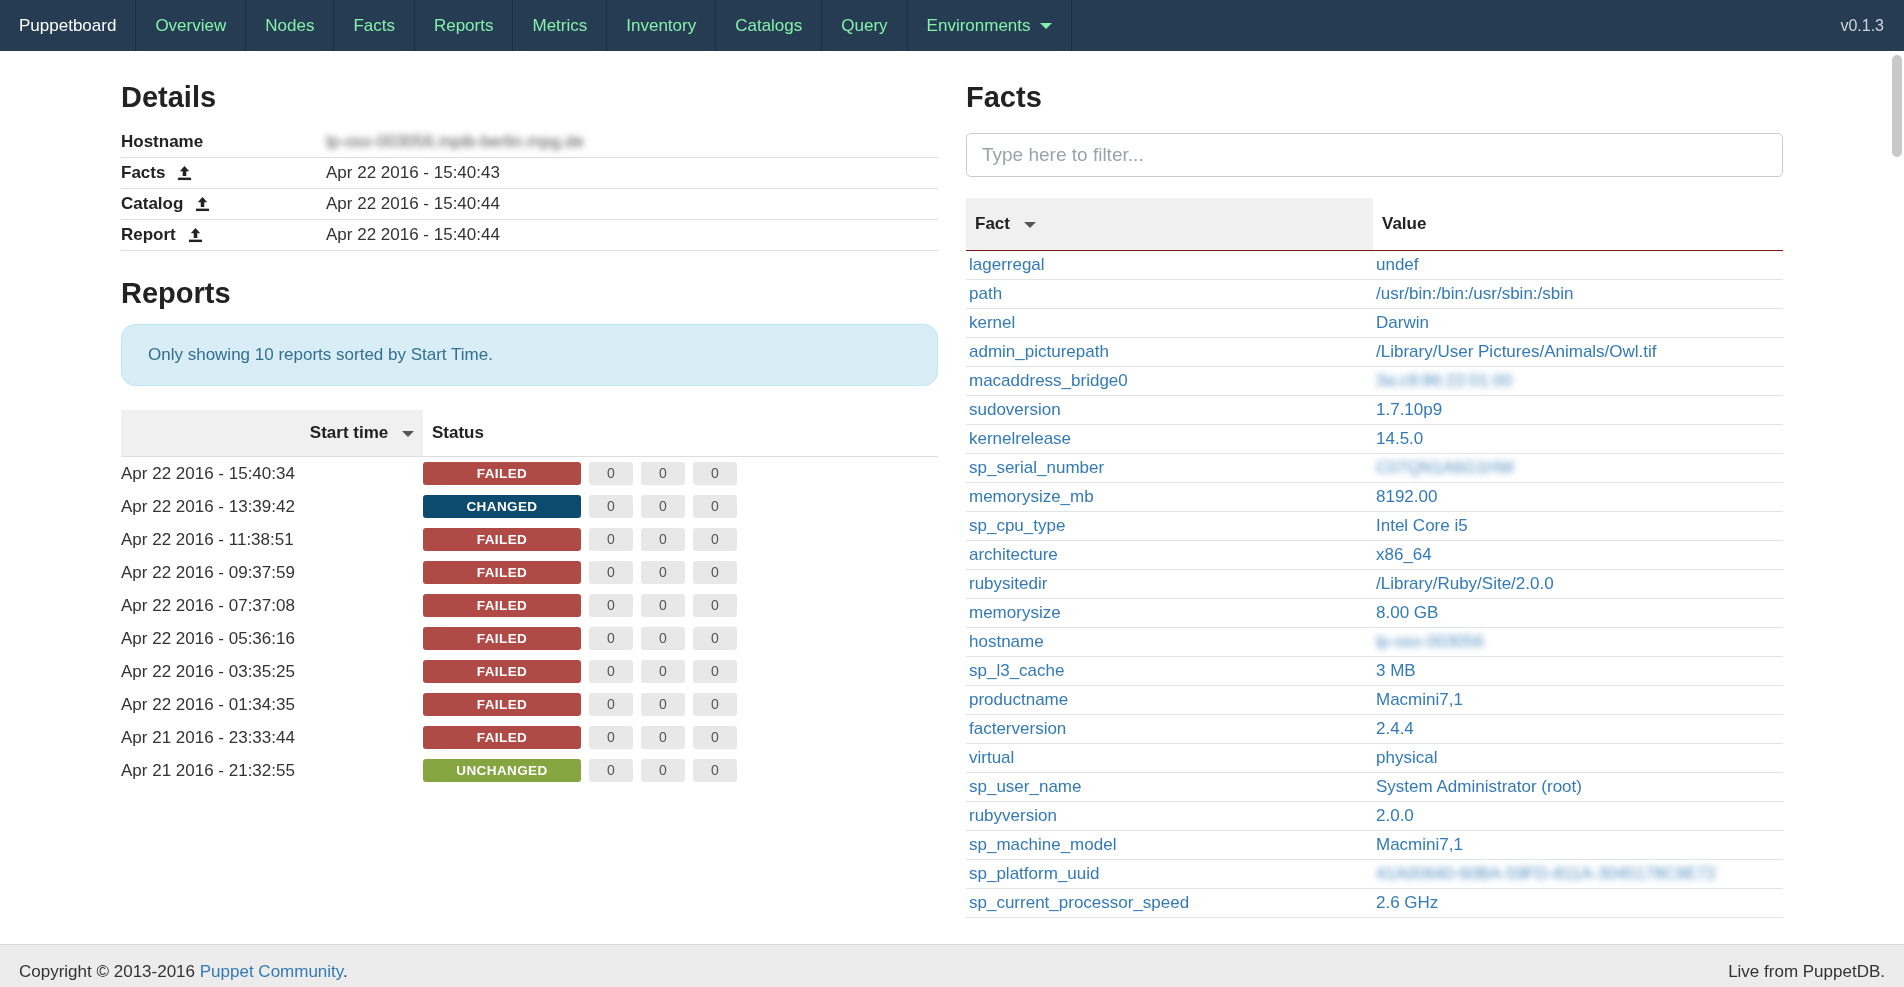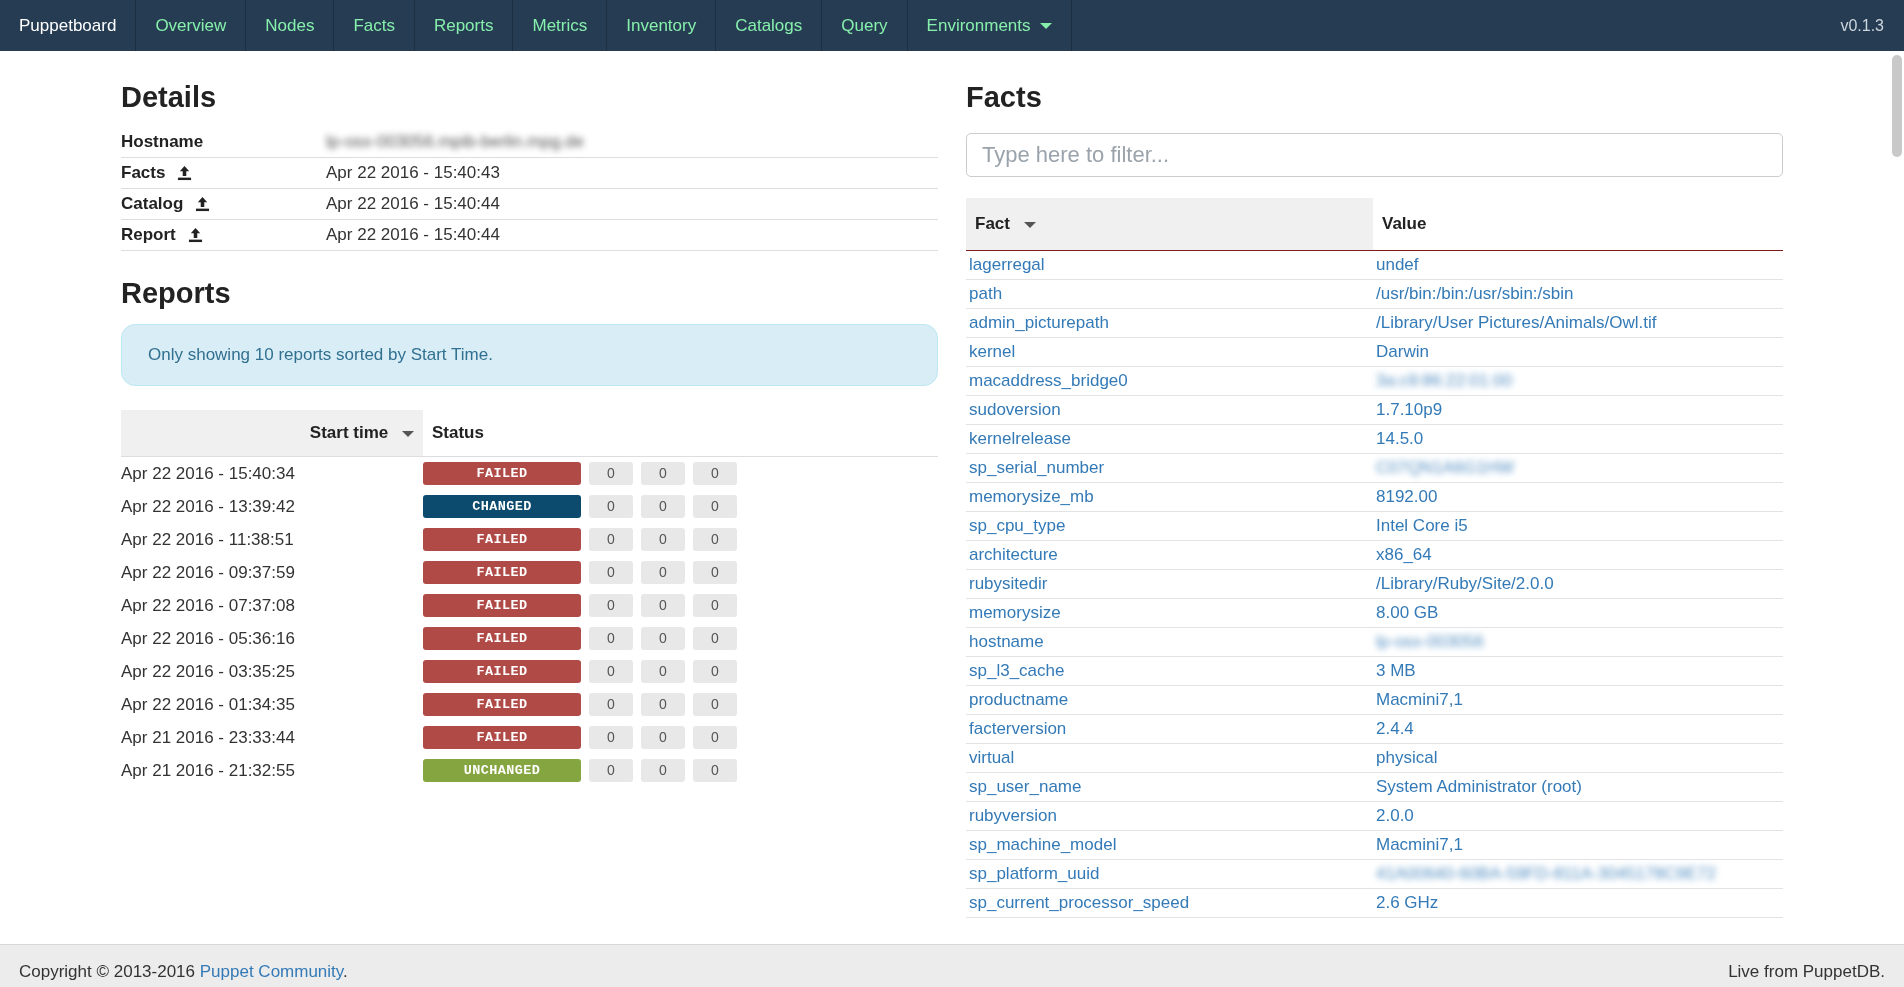--- a/index.html
+++ b/index.html
@@ -38,27 +38,27 @@
     padding:20px 26px;margin:14px 0 24px;font-size:17px;}
   
   table{border-collapse:collapse;width:100%;}
   th{text-align:left;font-size:17px;color:#222;font-weight:bold;cursor:pointer;}
   .rtable th{padding:13px 9px;border-bottom:1px solid #ddd;}
   .rtable th.sorted{background:#f0f0f0;}
   .rtable .start-col{width:302px;text-align:right;}
   .rtable td{padding:5px 0;font-size:17px;}
   .status-cell{display:flex;align-items:center;}
   .status-badge{display:inline-block;width:158px;height:23px;line-height:23px;text-align:center;
-    color:#fff;font-weight:bold;font-size:13.5px;letter-spacing:.4px;border-radius:3px;font-family:Liberation Mono, monospace;}
+    color:#fff;font-weight:bold;font-size:13.5px;letter-spacing:.4px;border-radius:3px;}
   .count-box{display:inline-block;width:44px;height:23px;line-height:23px;text-align:center;
     background:#e8e8e8;border-radius:3px;color:#555;font-size:14px;margin-left:8px;}
   .count-box:first-of-type{margin-left:13px;}
   
   .filter-input{width:100%;height:44px;border:1px solid #ccc;border-radius:5px;padding:0 15px;
-    font-size:22px;color:#555;margin:6px 0 0;font-family:"Liberation Sans",sans-serif;outline:none;}
+    font-size:19px;color:#555;margin:6px 0 0;font-family:"Liberation Sans",sans-serif;outline:none;}
   .filter-input::placeholder{color:#9aa3ab;}
   .ftable{margin-top:21px;}
   .ftable th{padding:16px 9px;border-bottom:1px solid #7f1d1d;}
   .ftable th.fact-col{width:407px;background:#f0f0f0;}
   .ftable td{padding:4px 3px;border-bottom:1px solid #e3e3e3;font-size:17px;}
   .lnk{color:var(--link);text-decoration:none;cursor:pointer;}
   
   .footer{background:#ececec;border-top:1px solid #d8d8d8;min-height:55px;display:flex;
     align-items:center;justify-content:space-between;padding:0 19px;font-size:17px;color:#333;}
   .footer a{color:var(--link);text-decoration:none;cursor:pointer;}
@@ -301,26 +301,26 @@
       <tbody>
           <tr>
             <td><a class="lnk">lagerregal</a></td>
             <td><a class="lnk">undef</a></td>
           </tr>
           <tr>
             <td><a class="lnk">path</a></td>
             <td><a class="lnk">/usr/bin:/bin:/usr/sbin:/sbin</a></td>
           </tr>
           <tr>
+            <td><a class="lnk">kernel</a></td>
+            <td><a class="lnk">Darwin</a></td>
+          </tr>
+          <tr>
             <td><a class="lnk">admin_picturepath</a></td>
             <td><a class="lnk">/Library/User Pictures/Animals/Owl.tif</a></td>
-          </tr>
-          <tr>
-            <td><a class="lnk">kernel</a></td>
-            <td><a class="lnk">Darwin</a></td>
           </tr>
           <tr>
             <td><a class="lnk">macaddress_bridge0</a></td>
             <td><a class="lnk blurred">3a:c9:86:22:01:00</a></td>
           </tr>
           <tr>
             <td><a class="lnk">sudoversion</a></td>
             <td><a class="lnk">1.7.10p9</a></td>
           </tr>
           <tr>

